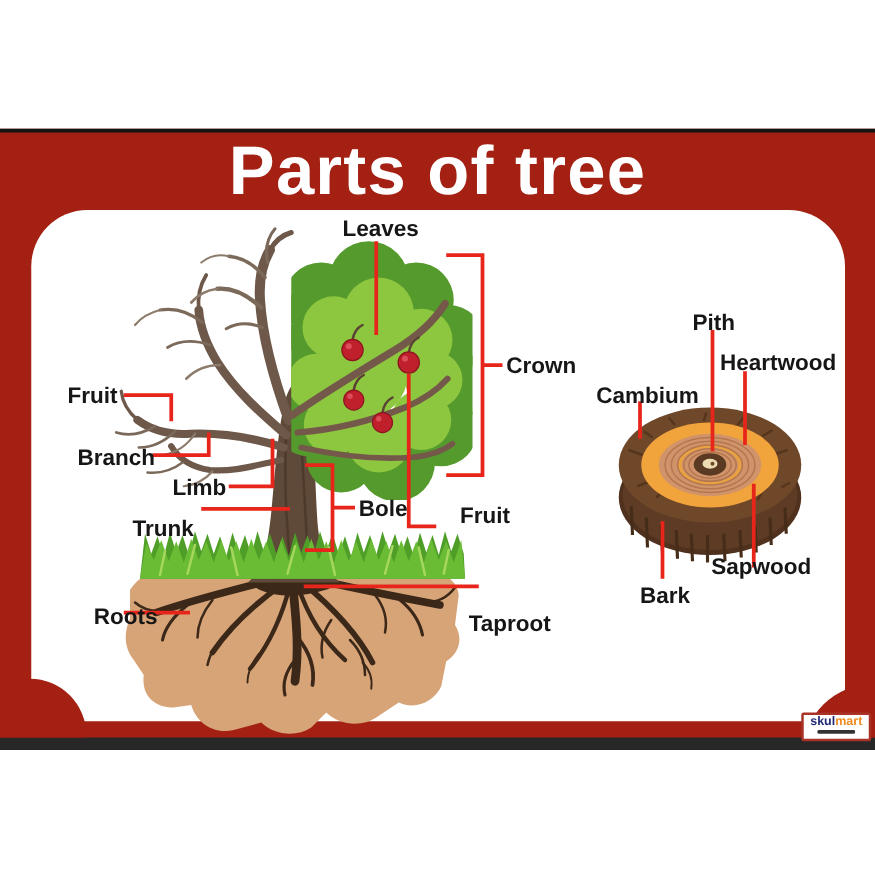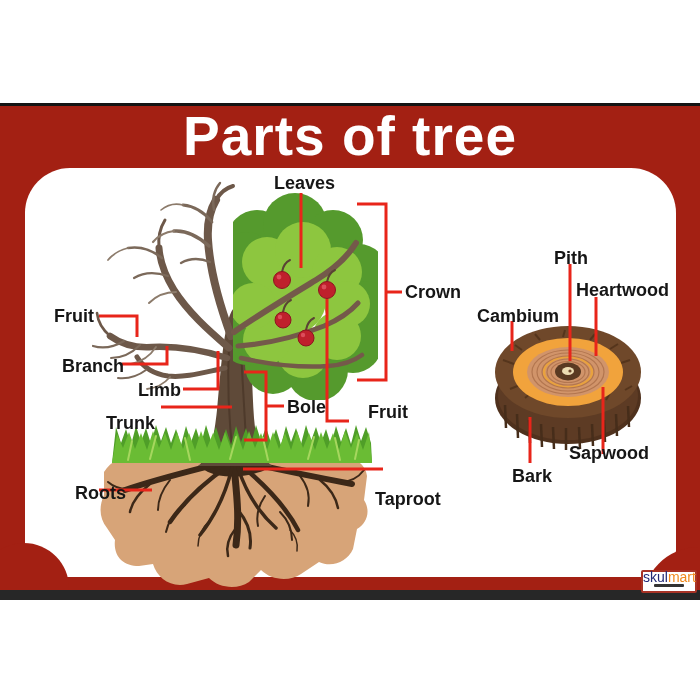--- a/index.html
+++ b/index.html
@@ -18,21 +18,21 @@
          color:var(--title-white);font-weight:700;font-size:55px;letter-spacing:1px;}
   .paper{position:absolute;left:25px;right:24px;top:62px;bottom:13px;background:#ffffff;
          border-radius:45px 45px 0 0;}
   .bulge{position:absolute;border-radius:50%;background:var(--frame-red);}
   .bulge.bl{left:-21px;top:437px;width:90px;height:90px;}
   .bulge.br{left:642px;top:441px;width:114px;height:114px;}
   .art{position:absolute;left:0;top:0;width:700px;height:700px;pointer-events:none;}
   .lbl{position:absolute;font-weight:700;font-size:18px;color:var(--label-ink);white-space:nowrap;z-index:5;}
   .logo{position:absolute;left:641px;top:570px;width:56px;height:23px;background:#fff;
         border:2px solid #a83326;border-radius:2px;z-index:6;text-align:center;box-sizing:border-box;}
-  .logo .l1{font-size:14px;font-weight:400;line-height:11px;}
+  .logo .l1{font-size:10px;font-weight:700;line-height:11px;}
   .logo .l1 .p1{color:#222a77;}
   .logo .l1 .p2{color:#f18a1d;}
   .logo .tag{width:30px;height:3px;background:#333;margin:1px auto 0 auto;border-radius:1px;}
 </style>
 </head>
 <body>
 
 <div class="frame">
   <div class="title">Parts of tree</div>
   <div class="paper"></div>

